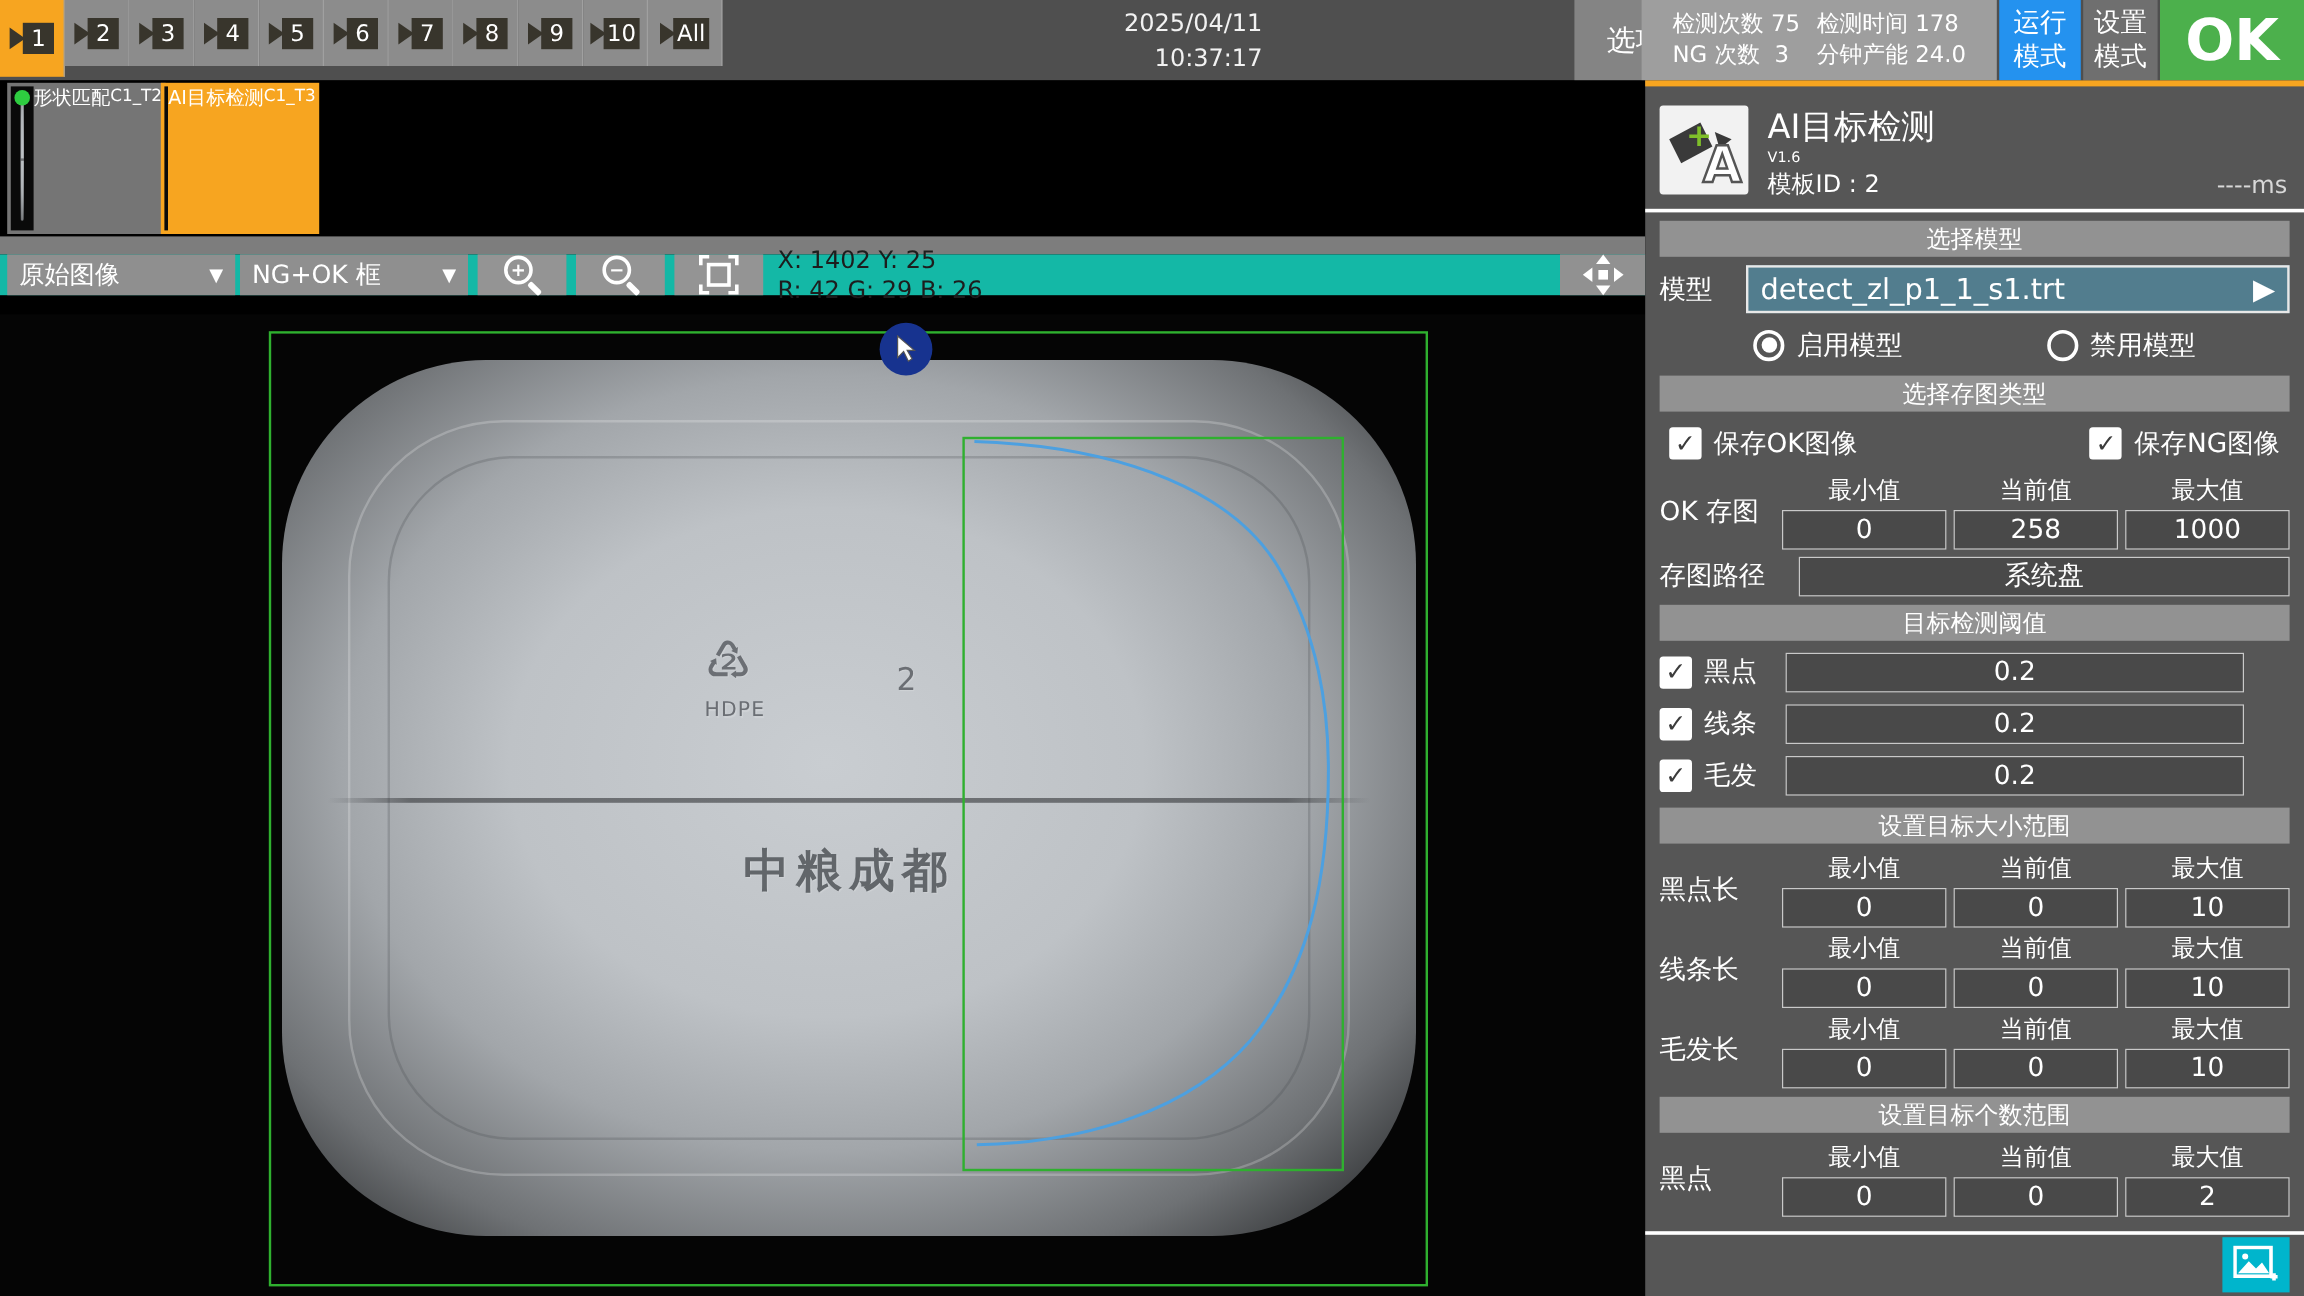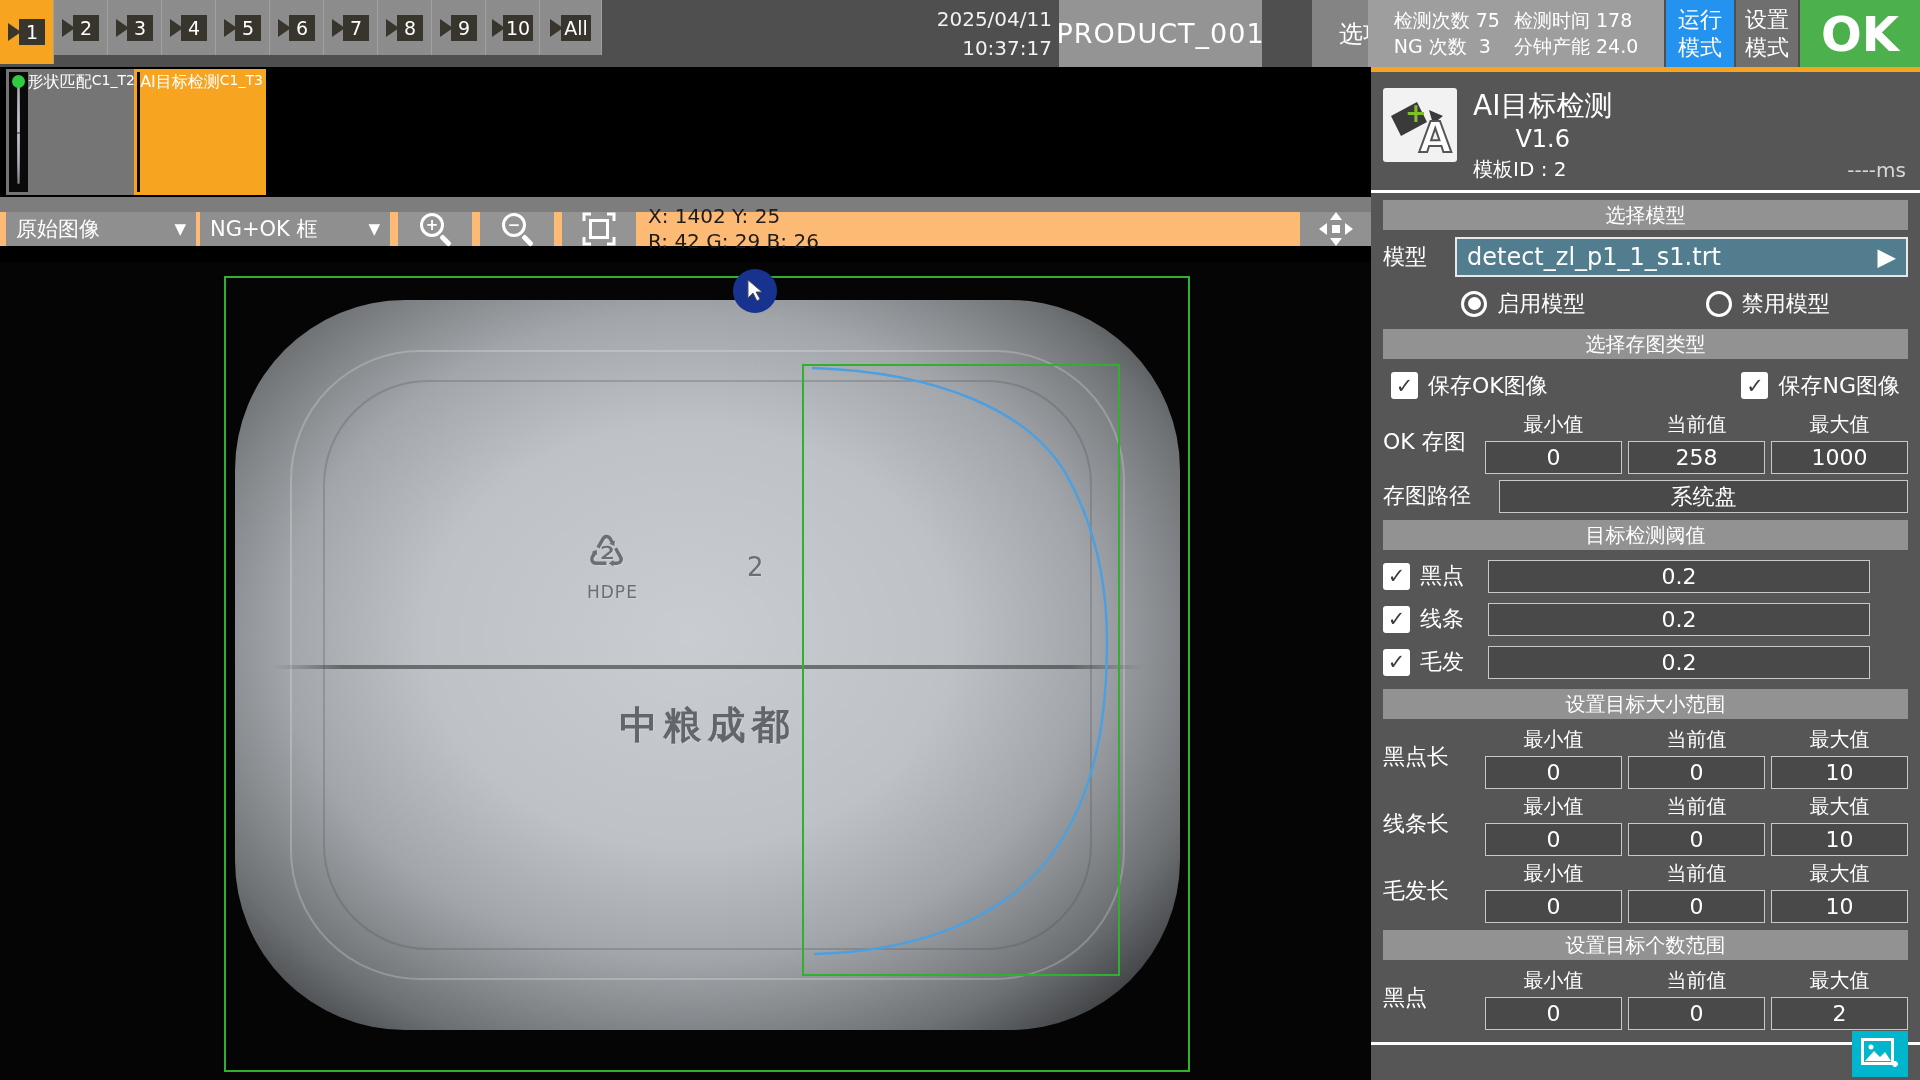--- a/index.html
+++ b/index.html
@@ -44,21 +44,21 @@
   .ov-blue1 { position:absolute; left:28px; top:6px; width:62px; height:72px; border:2px solid #2aa3ff; }
   .ov-green1 { position:absolute; left:64px; top:13px; width:32px; height:58px; border:2px solid #a2c93a; }
   .ov-blue2 { position:absolute; left:8px; top:10px; width:100px; height:62px; border:3px solid #1e90ff; }
   .dot { position:absolute; right:3px; top:3px; width:13px; height:13px; border-radius:50%; background:#2ecc40; }
   .thumb-title { text-align:center; color:#fff; font-size:16px; line-height:20px; white-space:nowrap;}
   .thumb-sub { text-align:center; color:#fff; font-size:14px; line-height:17px; }
 
   .gapstrip { position:absolute; left:0; top:197px; width:1371px; height:15px; background:#7d7d7d; }
 
   
-  .toolbar { position:absolute; left:0; top:212px; width:1371px; height:34px; background:#fdba74;
+  .toolbar { position:absolute; left:0; top:212px; width:1371px; height:34px; background:#14b8a6;
              display:flex; align-items:stretch; }
   .tb-sel { width:190px; margin-left:6px; background:#8f8f8f; color:#fff; display:flex;
             align-items:center; justify-content:space-between; padding:0 10px; font-size:21px; cursor:pointer;}
   .tb-sel + .tb-sel { margin-left:4px; }
   .caret { font-size:15px; }
   .tool-btn { width:74px; margin-left:8px; background:#949494; display:flex; align-items:center;
               justify-content:center; cursor:pointer; }
   .mag { position:relative; width:30px; height:32px; }
   .mag-lens { width:24px; height:24px; border:3px solid #fff; border-radius:50%;
               display:flex; align-items:center; justify-content:center; color:#fff;
@@ -92,21 +92,21 @@
   .cursor-marker { position:absolute; left:733px; top:7px; width:44px; height:44px; border-radius:50%;
     background:#17338f; display:flex; align-items:center; justify-content:center; }
 
   
   .panel { position:absolute; left:1371px; top:67px; width:549px; height:1013px; background:#565656;
            border-top:5px solid #f7a520; color:#fff; }
   .p-head { position:relative; display:flex; padding:16px 12px 4px 12px; }
   .ai-icon { width:74px; height:74px; background:#f2f2f2; border-radius:3px; margin-right:16px; flex:none; }
   .p-head-txt { display:flex; flex-direction:column; line-height:1.3; }
   .p-title { font-size:28px; }
-  .p-ver { font-size:24px;text-align:center; }
+  .p-ver { font-size:12px; }
   .p-tid { font-size:20px; }
   .p-ms { position:absolute; right:14px; bottom:4px; font-size:20px; color:#d8d8d8; }
   .p-hr { border-bottom:3px solid #fff; margin:4px 0 6px 0; }
   .sec-bar { margin:7px 12px; background:#929292; height:30px; line-height:30px;
              text-align:center; font-size:20px; color:#fff; }
   .model-row { display:flex; align-items:center; margin:6px 12px; }
   .model-label { width:72px; font-size:22px; }
   .model-select { flex:1; height:40px; background:#527d8e; border:2px solid #e8e8e8;
       display:flex; align-items:center; padding:0 10px; font-size:24px; cursor:pointer; }
   .model-name { flex:1; }
@@ -205,21 +205,20 @@
           <span class="cam-tri"></span>
           <span class="cam-body">All</span>
         </span>
       </div>
   </div>
 
   <div class="tb-block tb-date">
     <span>2025/04/11</span>
     <span>10:37:17</span>
   </div>
-  <div class="tb-block tb-product">PRODUCT_001</div>
   <div class="tb-block tb-options">选项</div>
   <div class="tb-block tb-stats">
     <div class="stat-col">
       <span class="stat-line"><span>检测次数</span>&nbsp;<span>75</span></span>
       <span class="stat-line"><span>NG 次数</span>&nbsp;&nbsp;<span>3</span></span>
     </div>
     <div class="stat-col">
       <span class="stat-line"><span>检测时间</span>&nbsp;<span>178</span></span>
       <span class="stat-line"><span>分钟产能</span>&nbsp;<span>24.0</span></span>
     </div>

